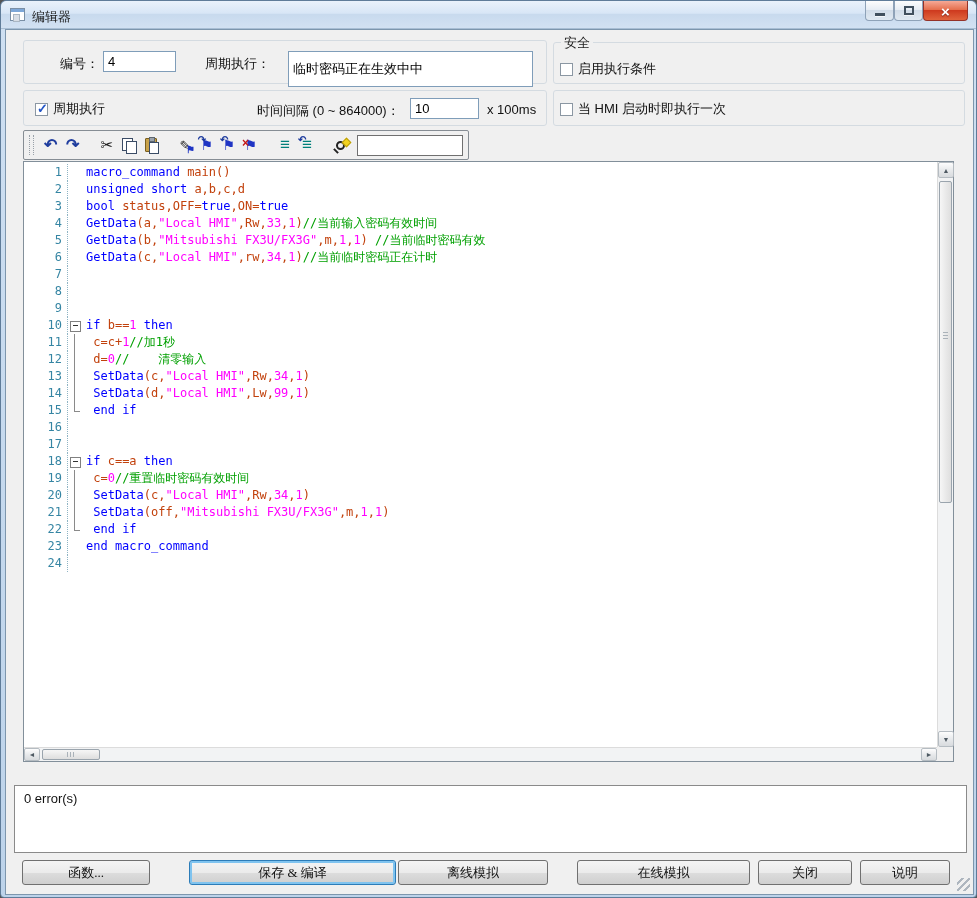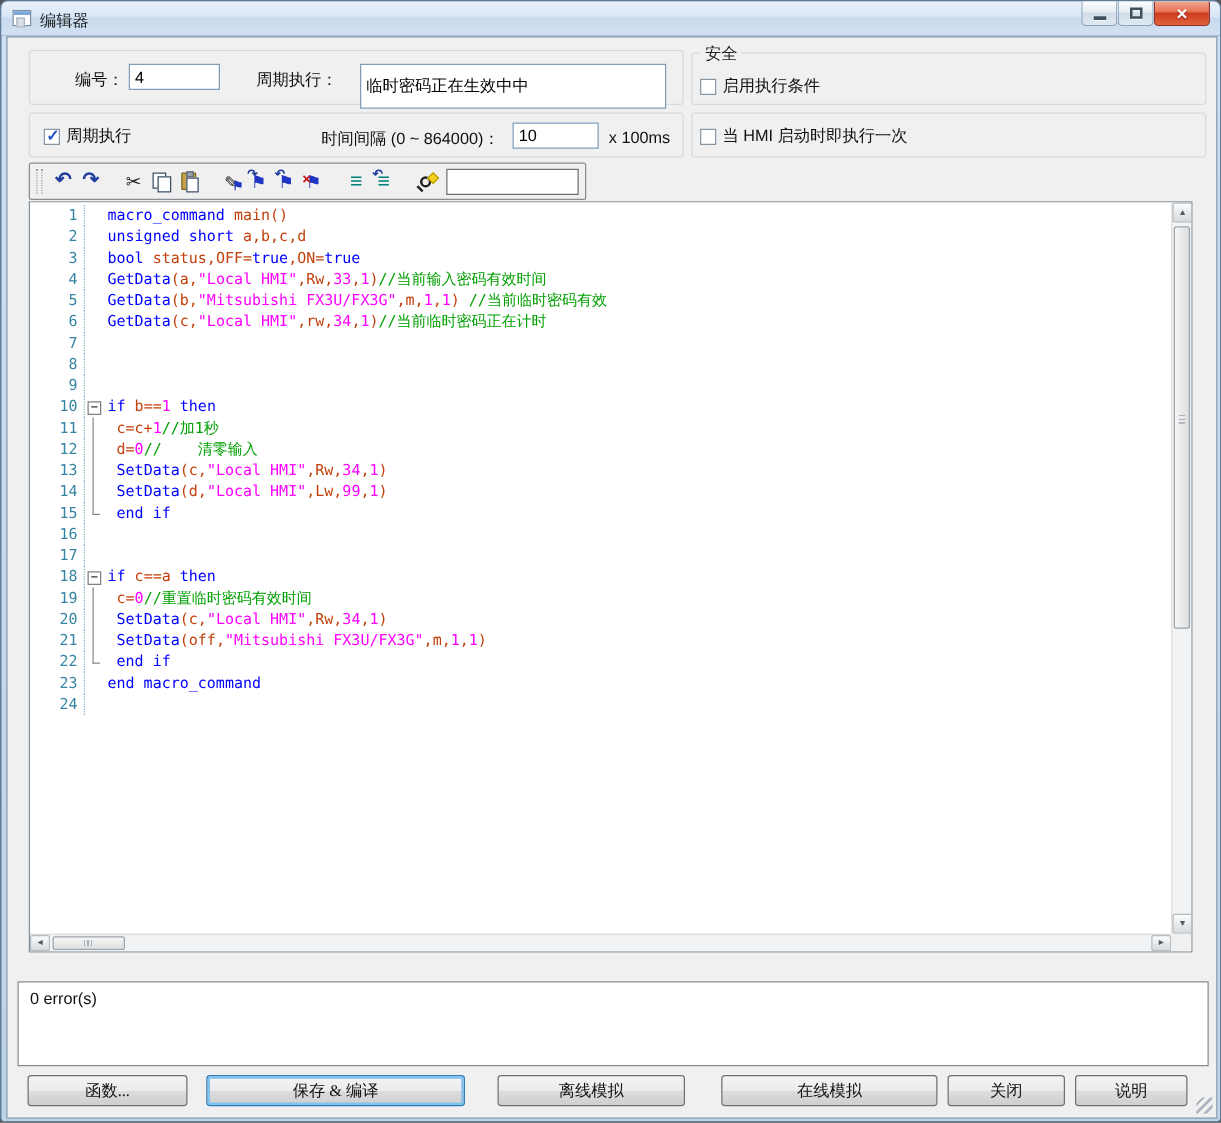--- a/index.html
+++ b/index.html
@@ -119,21 +119,21 @@
   #hthumb::after{content:"";position:absolute;top:2px;bottom:2px;left:24px;width:7px;
     background:repeating-linear-gradient(90deg,#aab2b9 0 1px,transparent 1px 3px);}
   
   #hint{position:absolute;left:9px;top:737px;font-size:13px;color:#111;margin-top:19px;}
   #errorbox{position:absolute;left:8px;top:755px;width:953px;height:68px;background:#fff;border:1px solid #8a8a8a;
     font-size:13px;color:#111;padding:5px 9px;}
   .footer-btn{position:absolute;top:830px;height:25px;font-size:13px;color:#111;
     font-family:Liberation Serif, serif;
     background:linear-gradient(#f4f4f4,#ebebeb 50%,#dddddd 50%,#cfcfcf);
     border:1px solid #707070;border-radius:3px;cursor:default;}
-  .footer-btn.default{border:1px solid #2c7cb8;box-shadow:inset 0 0 0 2px #7fc3ef;}
+  .footer-btn.default{border:1px solid #2c7cb8;box-shadow:inset 0 0 0 2px #7fc3ef;margin-left:24px;}
   #btn-func{left:16px;width:128px;}
   #btn-save{left:159px;width:207px;}
   #btn-offline{left:392px;width:150px;}
   #btn-online{left:571px;width:173px;}
   #btn-close2{left:752px;width:94px;}
   #btn-help{left:854px;width:90px;}
   #resize-grip{position:absolute;right:3px;bottom:3px;width:13px;height:13px;
     background:repeating-linear-gradient(135deg,transparent 0 3px,#aeb6bf 3px 5px);}
 </style>
 </head>

